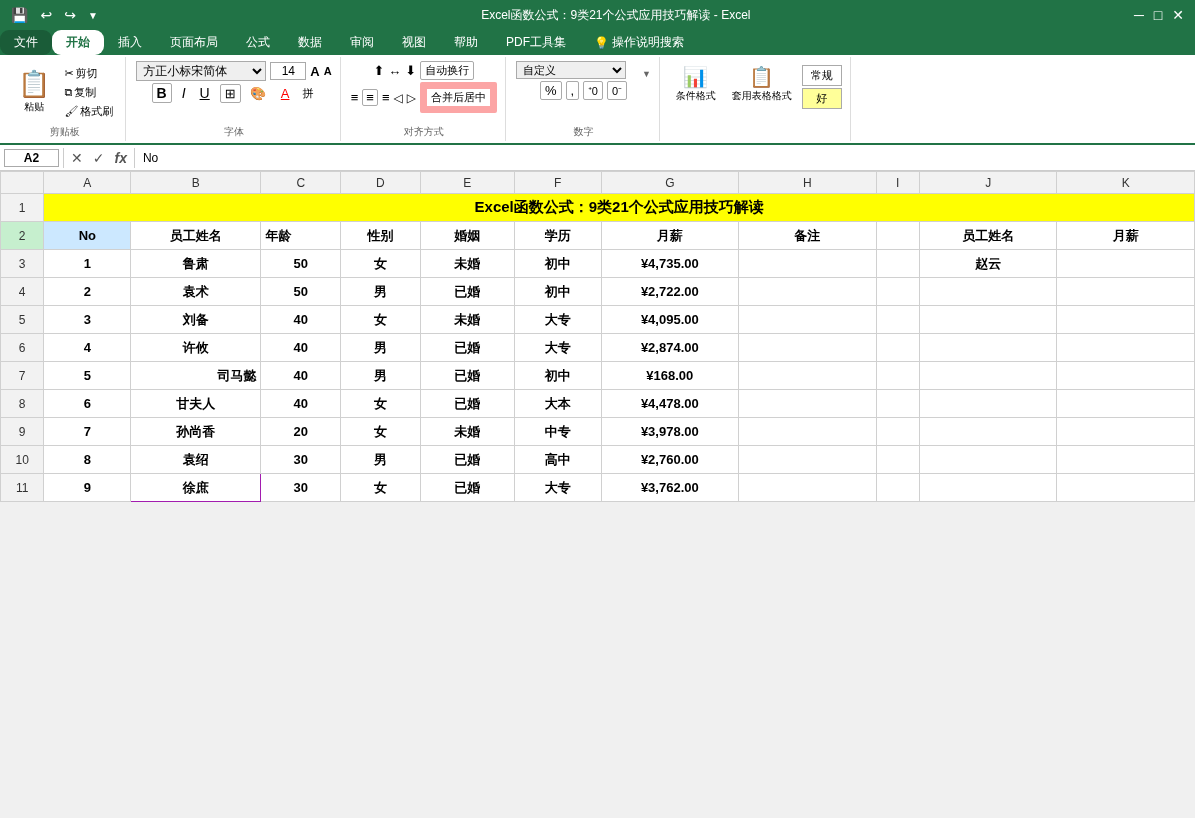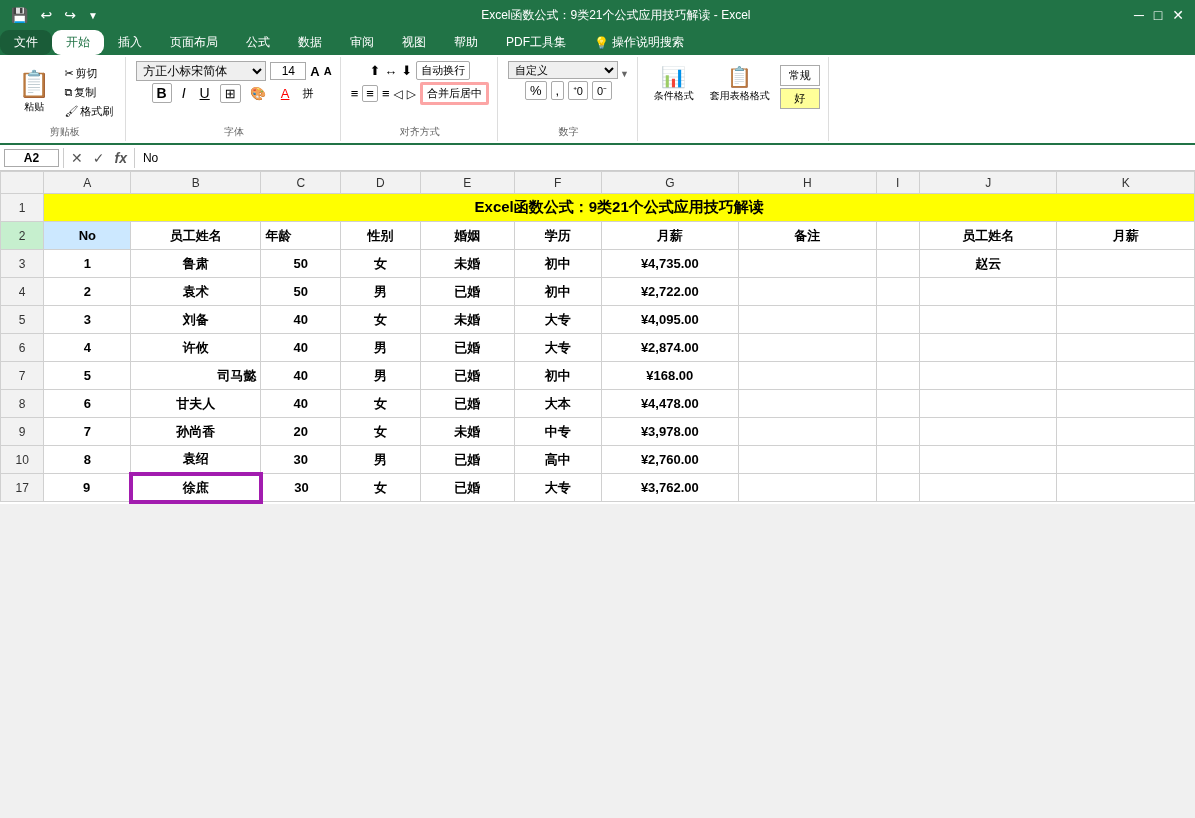--- a/index.html
+++ b/index.html
@@ -56,21 +56,21 @@
   <span style="color:#fff; font-size:12px; flex:1; text-align:center;">Excel函数公式：9类21个公式应用技巧解读 - Excel</span>
   <div style="display:flex; gap:4px;">
     <span class="qa-btn">─</span>
     <span class="qa-btn">□</span>
     <span class="qa-btn">✕</span>
   </div>
 </div>
 
 <div id="ribbon-tabs" style="display:flex; background:#217346;">
   <div class="ribbon-tab" style="background:#1a5c38;">文件</div>
-  <div class="ribbon-tab active" style="background:#fff; color:#217346; font-weight:normal;">开始</div>
+  <div class="ribbon-tab active" style="background:#fff; color:#217346; font-weight:bold;">开始</div>
   <div class="ribbon-tab">插入</div>
   <div class="ribbon-tab">页面布局</div>
   <div class="ribbon-tab">公式</div>
   <div class="ribbon-tab">数据</div>
   <div class="ribbon-tab">审阅</div>
   <div class="ribbon-tab">视图</div>
   <div class="ribbon-tab">帮助</div>
   <div class="ribbon-tab">PDF工具集</div>
   <div class="ribbon-tab" style="display:flex; align-items:center; gap:3px;">
     <span style="color:#ffd700;">💡</span> 操作说明搜索
@@ -133,29 +133,29 @@
         <span style="cursor:pointer; font-size:13px;">↔</span>
         <span style="cursor:pointer; font-size:13px;">⬇</span>
         <span style="cursor:pointer; font-size:11px; padding:1px 4px; border:1px solid #aaa; border-radius:2px;">自动换行</span>
       </div>
       <div style="display:flex; gap:4px; align-items:center;">
         <span style="cursor:pointer; font-size:13px;">≡</span>
         <span style="cursor:pointer; font-size:13px; border:1px solid #aaa; border-radius:2px; padding:0 3px;">≡</span>
         <span style="cursor:pointer; font-size:13px;">≡</span>
         <span style="cursor:pointer; font-size:12px;">◁</span>
         <span style="cursor:pointer; font-size:12px;">▷</span>
-        <span style="cursor:pointer; font-size:11px; padding:1px 4px; border:3px solid #fca5a5; border-radius:2px;">合并后居中</span>
+        <span style="cursor:pointer; font-size:11px; padding:1px 4px; border:7px solid #fca5a5; border-radius:2px;">合并后居中</span>
       </div>
     </div>
     <span class="ribbon-group-label">对齐方式</span>
   </div>
 
   <div class="ribbon-group">
     <div class="ribbon-group-content" style="flex-direction:column; gap:2px; padding-bottom:16px;">
-      <div style="display:flex; gap:2px; align-items:flex-end;">
+      <div style="display:flex; gap:16px; align-items:flex-end;">
         <select class="num-format-select">
           <option>自定义</option>
         </select>
         <span class="expand-arrow">▼</span>
       </div>
       <div style="display:flex; gap:4px; align-items:center;">
         <span style="cursor:pointer; font-size:13px; padding:1px 4px; border:1px solid #aaa; border-radius:2px;">%</span>
         <span style="cursor:pointer; font-size:13px; padding:1px 4px; border:1px solid #aaa; border-radius:2px;">,</span>
         <span style="cursor:pointer; font-size:11px; padding:1px 4px; border:1px solid #aaa; border-radius:2px;">⁺0</span>
         <span style="cursor:pointer; font-size:11px; padding:1px 4px; border:1px solid #aaa; border-radius:2px;">0⁻</span>
@@ -349,23 +349,23 @@
         <td style="text-align:center; font-weight:bold; border:1px solid #d0d0d0;">已婚</td>
         <td style="text-align:center; font-weight:bold; border:1px solid #d0d0d0;">高中</td>
         <td style="text-align:center; font-weight:bold; border:1px solid #d0d0d0;">¥2,760.00</td>
         <td style="border:1px solid #d0d0d0;"></td>
         <td style="border:1px solid #d0d0d0;"></td>
         <td style="border:1px solid #d0d0d0;"></td>
         <td style="border:1px solid #d0d0d0;"></td>
       </tr>
 
       <tr>
-        <td class="row-header">17</td>
+        <td class="row-header">11</td>
         <td style="text-align:center; font-weight:bold; border:1px solid #d0d0d0;">9</td>
-        <td style="text-align:center; font-weight:bold; border:4px solid #a21caf;">徐庶</td>
+        <td style="text-align:center; font-weight:bold; border:1px solid #a21caf;">徐庶</td>
         <td style="text-align:center; font-weight:bold; border:1px solid #d0d0d0;">30</td>
         <td style="text-align:center; font-weight:bold; border:1px solid #d0d0d0;">女</td>
         <td style="text-align:center; font-weight:bold; border:1px solid #d0d0d0;">已婚</td>
         <td style="text-align:center; font-weight:bold; border:1px solid #d0d0d0;">大专</td>
         <td style="text-align:center; font-weight:bold; border:1px solid #d0d0d0;">¥3,762.00</td>
         <td style="border:1px solid #d0d0d0;"></td>
         <td style="border:1px solid #d0d0d0;"></td>
         <td style="border:1px solid #d0d0d0;"></td>
         <td style="border:1px solid #d0d0d0;"></td>
       </tr>

